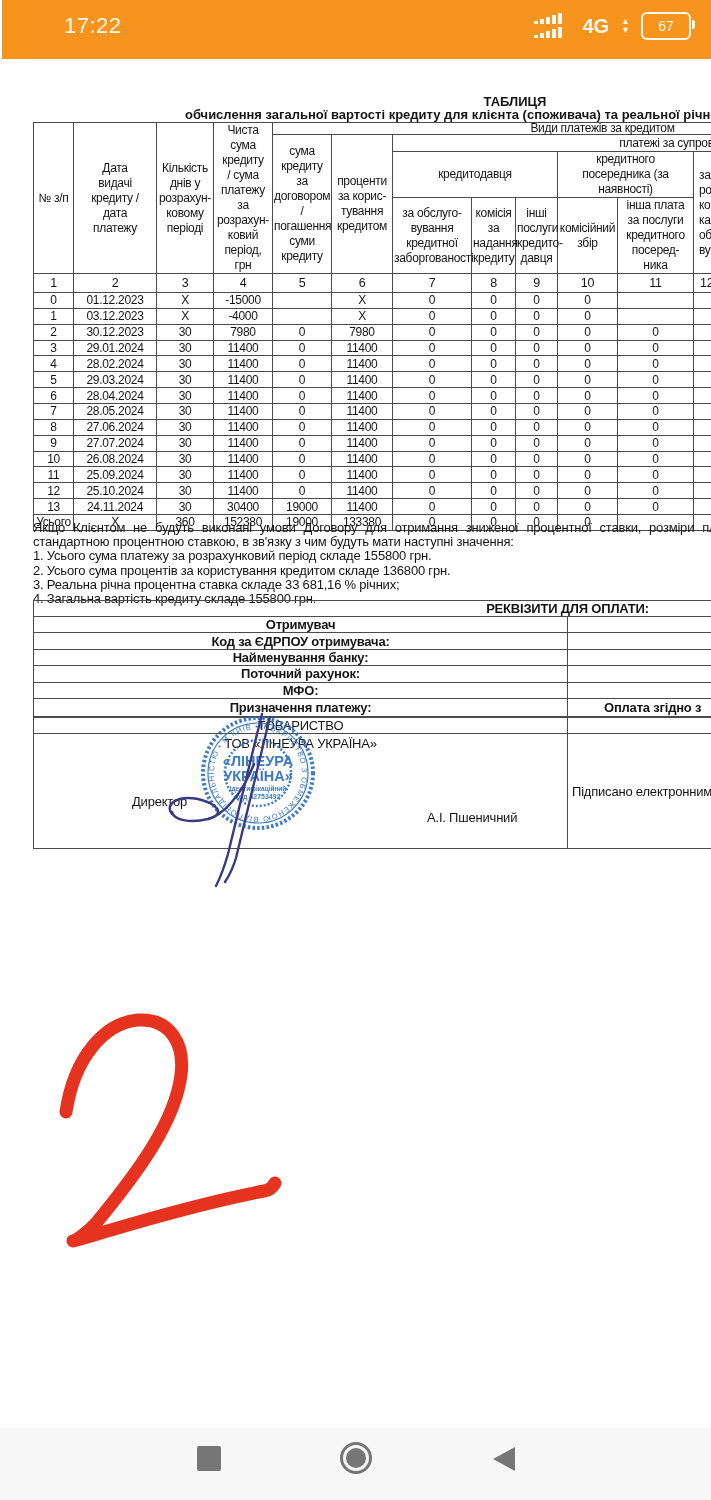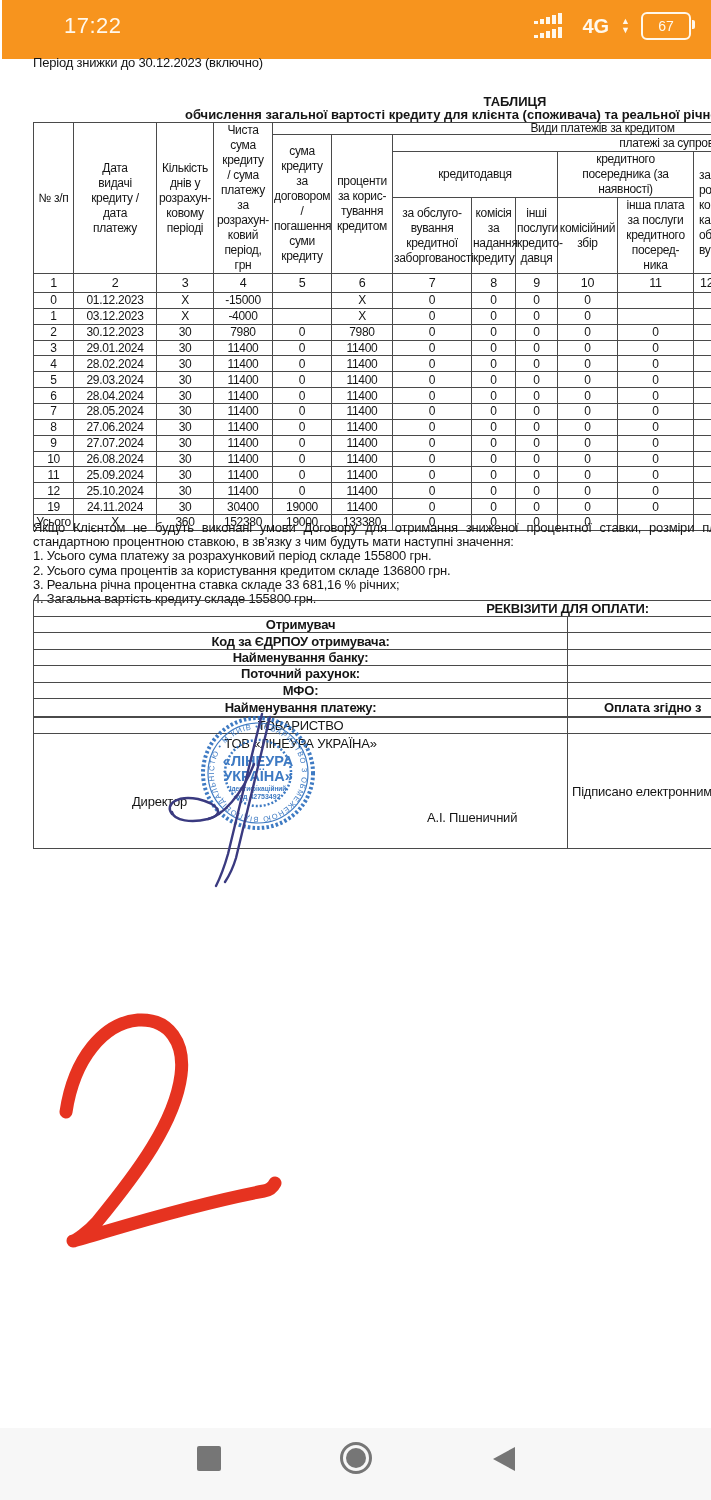--- a/index.html
+++ b/index.html
@@ -95,21 +95,20 @@
       <span class="net">4G</span>
       <span class="updown">▲<br>▼</span>
       <div class="battery">
         <span>67</span>
       </div>
     </div>
   </div>
 
   <div class="doc">
     <div class="intro">
-      <div>Період знижки до 30.12.2023 (включно)</div>
     </div>
 
     <div class="titles">
       <div>ТАБЛИЦЯ</div>
       <div>обчислення загальної вартості кредиту для клієнта (споживача) та реальної річної процентної ставки</div>
     </div>
 
     <table class="credit">
       <colgroup>
         <col style="width:40px">
@@ -393,21 +392,21 @@
             <td>0</td>
             <td>11400</td>
             <td>0</td>
             <td>0</td>
             <td>0</td>
             <td>0</td>
             <td>0</td>
             <td></td>
           </tr>
           <tr>
-            <td>19</td>
+            <td>13</td>
             <td>24.11.2024</td>
             <td>30</td>
             <td>30400</td>
             <td>19000</td>
             <td>11400</td>
             <td>0</td>
             <td>0</td>
             <td>0</td>
             <td>0</td>
             <td>0</td>
@@ -462,21 +461,21 @@
           </tr>
       <tr>
             <td class="lbl">Поточний рахунок:</td>
           <td class="val"></td>
           </tr>
       <tr>
             <td class="lbl">МФО:</td>
           <td class="val"></td>
           </tr>
       <tr class="payrow">
-          <td class="lbl">Найменування платежу:</td>
+          <td class="lbl">Призначення платежу:</td>
           <td class="val payval">Оплата згідно з</td>
           </tr>
     </tbody>
       </table>
 
     <table class="sig">
       <colgroup>
           <col style="width:534px">
           <col style="width:534px">
         </colgroup>

